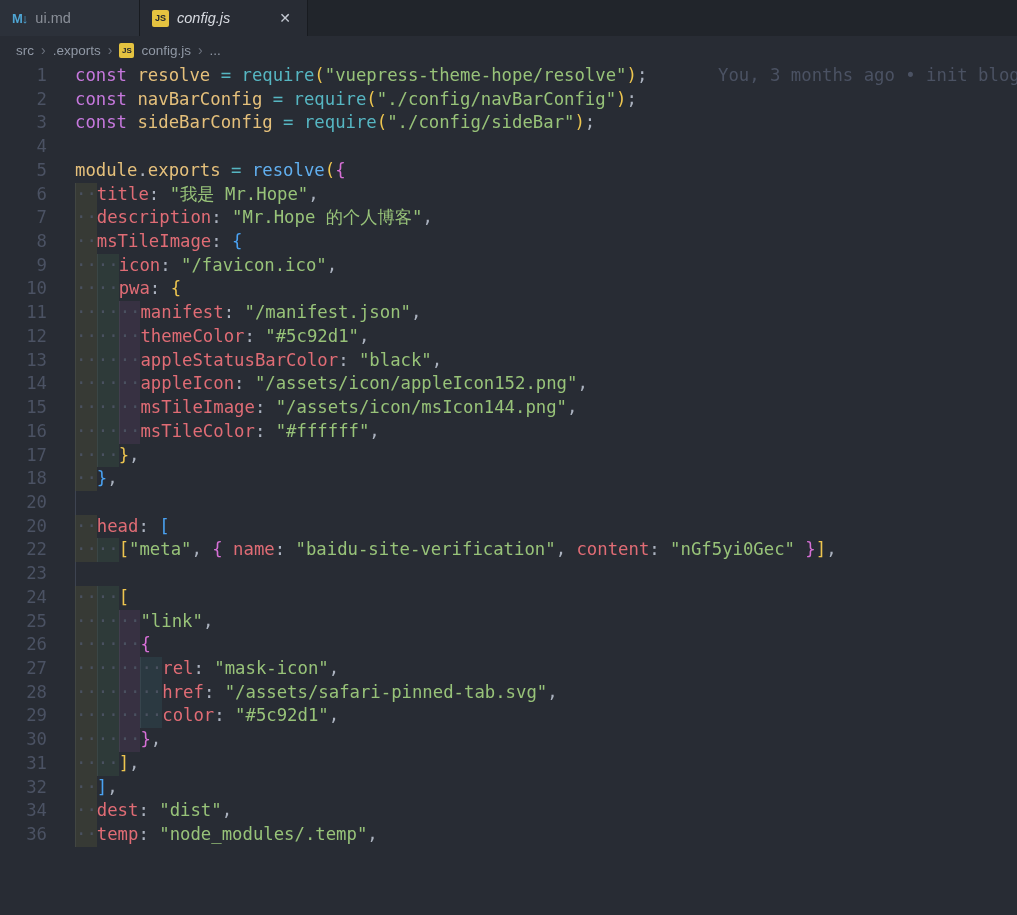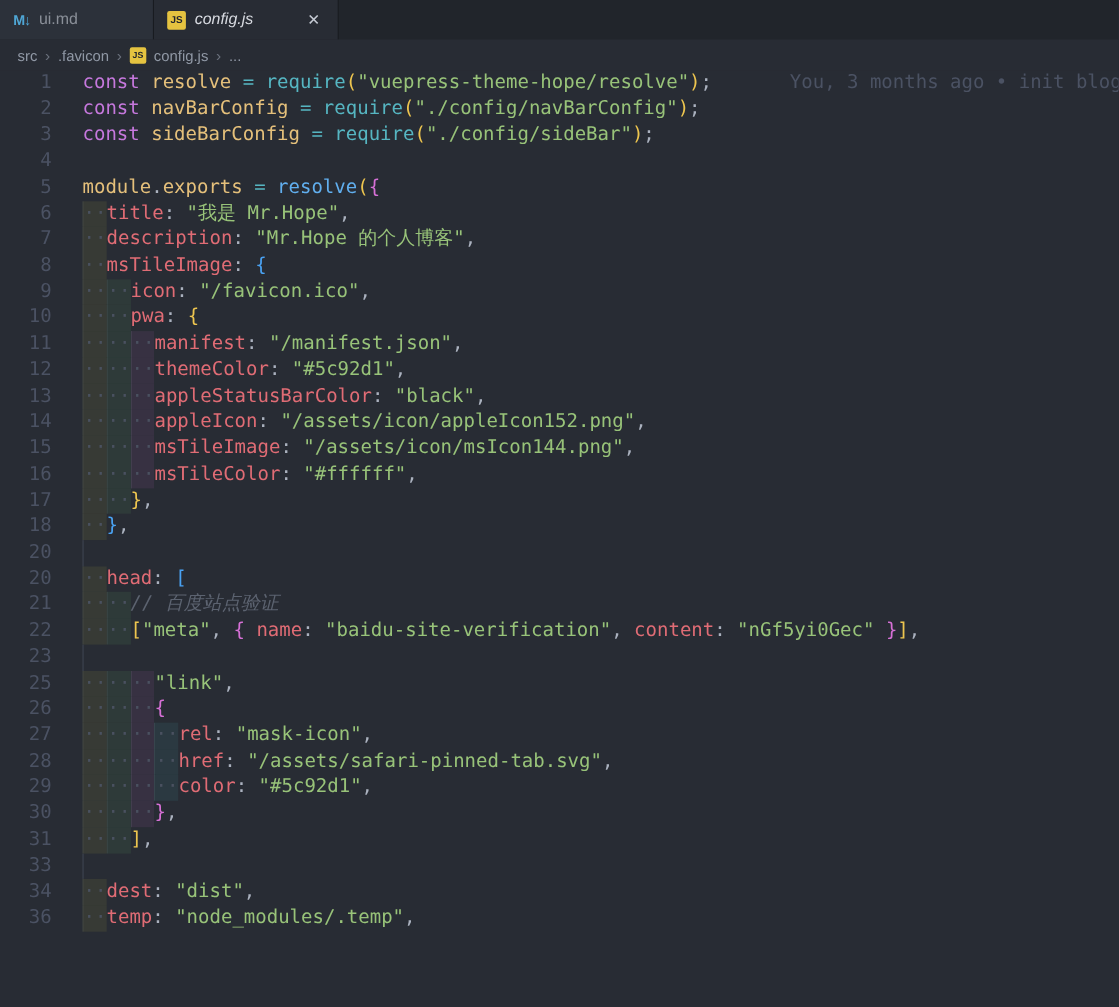--- a/index.html
+++ b/index.html
@@ -50,21 +50,21 @@
     <div class="tab active">
       <span class="js-badge">JS</span>
       <span class="tab-label">config.js</span>
       <span class="close-x">✕</span>
     </div>
   </div>
 
   <div class="crumbs">
     <span class="crumb">src</span>
     <span class="crumb-sep">›</span>
-    <span class="crumb">.favicon</span>
+    <span class="crumb">.exports</span>
     <span class="crumb-sep">›</span>
     <span class="js-badge">JS</span>
     <span class="crumb">config.js</span>
     <span class="crumb-sep">›</span>
     <span class="crumb">...</span>
   </div>
 
   <div class="editor" id="code-area">
       <div class="code-line"><span class="ln">1</span><span class="tk-kw" style="color: rgb(198, 120, 221);">const </span><span class="tk-vr" style="color: rgb(229, 192, 123);">resolve </span><span class="tk-op" style="color: rgb(86, 182, 194);">= </span><span class="tk-cy" style="color: rgb(86, 182, 194);">require</span><span class="tk-b1" style="color: rgb(237, 197, 79);">(</span><span class="tk-s" style="color: rgb(152, 195, 121);">"vuepress-theme-hope/resolve"</span><span class="tk-b1" style="color: rgb(237, 197, 79);">)</span><span class="tk-p" style="color: rgb(171, 178, 191);">;</span><span class="blame">You, 3 months ago • init blog</span></div>
       <div class="code-line"><span class="ln">2</span><span class="tk-kw" style="color: rgb(198, 120, 221);">const </span><span class="tk-vr" style="color: rgb(229, 192, 123);">navBarConfig </span><span class="tk-op" style="color: rgb(86, 182, 194);">= </span><span class="tk-cy" style="color: rgb(86, 182, 194);">require</span><span class="tk-b1" style="color: rgb(237, 197, 79);">(</span><span class="tk-s" style="color: rgb(152, 195, 121);">"./config/navBarConfig"</span><span class="tk-b1" style="color: rgb(237, 197, 79);">)</span><span class="tk-p" style="color: rgb(171, 178, 191);">;</span></div>
@@ -79,28 +79,28 @@
       <div class="code-line"><span class="ln">11</span><span class="iw" style="background: rgba(255, 255, 64, 0.07);">··</span><span class="iw" style="background: rgba(127, 255, 127, 0.07);">··</span><span class="iw" style="background: rgba(255, 127, 255, 0.07);">··</span><span class="tk-k" style="color: rgb(224, 108, 117);">manifest</span><span class="tk-p" style="color: rgb(171, 178, 191);">: </span><span class="tk-s" style="color: rgb(152, 195, 121);">"/manifest.json"</span><span class="tk-p" style="color: rgb(171, 178, 191);">,</span></div>
       <div class="code-line"><span class="ln">12</span><span class="iw" style="background: rgba(255, 255, 64, 0.07);">··</span><span class="iw" style="background: rgba(127, 255, 127, 0.07);">··</span><span class="iw" style="background: rgba(255, 127, 255, 0.07);">··</span><span class="tk-k" style="color: rgb(224, 108, 117);">themeColor</span><span class="tk-p" style="color: rgb(171, 178, 191);">: </span><span class="tk-s" style="color: rgb(152, 195, 121);">"#5c92d1"</span><span class="tk-p" style="color: rgb(171, 178, 191);">,</span></div>
       <div class="code-line"><span class="ln">13</span><span class="iw" style="background: rgba(255, 255, 64, 0.07);">··</span><span class="iw" style="background: rgba(127, 255, 127, 0.07);">··</span><span class="iw" style="background: rgba(255, 127, 255, 0.07);">··</span><span class="tk-k" style="color: rgb(224, 108, 117);">appleStatusBarColor</span><span class="tk-p" style="color: rgb(171, 178, 191);">: </span><span class="tk-s" style="color: rgb(152, 195, 121);">"black"</span><span class="tk-p" style="color: rgb(171, 178, 191);">,</span></div>
       <div class="code-line"><span class="ln">14</span><span class="iw" style="background: rgba(255, 255, 64, 0.07);">··</span><span class="iw" style="background: rgba(127, 255, 127, 0.07);">··</span><span class="iw" style="background: rgba(255, 127, 255, 0.07);">··</span><span class="tk-k" style="color: rgb(224, 108, 117);">appleIcon</span><span class="tk-p" style="color: rgb(171, 178, 191);">: </span><span class="tk-s" style="color: rgb(152, 195, 121);">"/assets/icon/appleIcon152.png"</span><span class="tk-p" style="color: rgb(171, 178, 191);">,</span></div>
       <div class="code-line"><span class="ln">15</span><span class="iw" style="background: rgba(255, 255, 64, 0.07);">··</span><span class="iw" style="background: rgba(127, 255, 127, 0.07);">··</span><span class="iw" style="background: rgba(255, 127, 255, 0.07);">··</span><span class="tk-k" style="color: rgb(224, 108, 117);">msTileImage</span><span class="tk-p" style="color: rgb(171, 178, 191);">: </span><span class="tk-s" style="color: rgb(152, 195, 121);">"/assets/icon/msIcon144.png"</span><span class="tk-p" style="color: rgb(171, 178, 191);">,</span></div>
       <div class="code-line"><span class="ln">16</span><span class="iw" style="background: rgba(255, 255, 64, 0.07);">··</span><span class="iw" style="background: rgba(127, 255, 127, 0.07);">··</span><span class="iw" style="background: rgba(255, 127, 255, 0.07);">··</span><span class="tk-k" style="color: rgb(224, 108, 117);">msTileColor</span><span class="tk-p" style="color: rgb(171, 178, 191);">: </span><span class="tk-s" style="color: rgb(152, 195, 121);">"#ffffff"</span><span class="tk-p" style="color: rgb(171, 178, 191);">,</span></div>
       <div class="code-line"><span class="ln">17</span><span class="iw" style="background: rgba(255, 255, 64, 0.07);">··</span><span class="iw" style="background: rgba(127, 255, 127, 0.07);">··</span><span class="tk-b1" style="color: rgb(237, 197, 79);">}</span><span class="tk-p" style="color: rgb(171, 178, 191);">,</span></div>
       <div class="code-line"><span class="ln">18</span><span class="iw" style="background: rgba(255, 255, 64, 0.07);">··</span><span class="tk-b3" style="color: rgb(74, 162, 242);">}</span><span class="tk-p" style="color: rgb(171, 178, 191);">,</span></div>
       <div class="code-line"><span class="ln">20</span><span class="guide0"></span></div>
       <div class="code-line"><span class="ln">20</span><span class="iw" style="background: rgba(255, 255, 64, 0.07);">··</span><span class="tk-k" style="color: rgb(224, 108, 117); margin-top: 24px;">head</span><span class="tk-p" style="color: rgb(171, 178, 191);">: </span><span class="tk-b3" style="color: rgb(74, 162, 242);">[</span></div>
-      <div class="code-line"><span class="ln">21</span><span class="iw" style="background: rgba(255, 255, 64, 0.07);">··</span><span class="iw" style="background: rgba(127, 255, 127, 0.07);">··</span><span class="tk-c" style="color: rgb(92, 99, 112);">// 百度站点验证</span></div>
       <div class="code-line"><span class="ln">22</span><span class="iw" style="background: rgba(255, 255, 64, 0.07);">··</span><span class="iw" style="background: rgba(127, 255, 127, 0.07);">··</span><span class="tk-b1" style="color: rgb(237, 197, 79);">[</span><span class="tk-s" style="color: rgb(152, 195, 121);">"meta"</span><span class="tk-p" style="color: rgb(171, 178, 191);">, </span><span class="tk-b2" style="color: rgb(214, 112, 214);">{ </span><span class="tk-k" style="color: rgb(224, 108, 117);">name</span><span class="tk-p" style="color: rgb(171, 178, 191);">: </span><span class="tk-s" style="color: rgb(152, 195, 121);">"baidu-site-verification"</span><span class="tk-p" style="color: rgb(171, 178, 191);">, </span><span class="tk-k" style="color: rgb(224, 108, 117);">content</span><span class="tk-p" style="color: rgb(171, 178, 191);">: </span><span class="tk-s" style="color: rgb(152, 195, 121);">"nGf5yi0Gec"</span><span class="tk-b2" style="color: rgb(214, 112, 214);"> }</span><span class="tk-b1" style="color: rgb(237, 197, 79);">]</span><span class="tk-p" style="color: rgb(171, 178, 191);">,</span></div>
       <div class="code-line"><span class="ln">23</span><span class="guide0"></span></div>
+      <div class="code-line"><span class="ln">24</span><span class="iw" style="background: rgba(255, 255, 64, 0.07);">··</span><span class="iw" style="background: rgba(127, 255, 127, 0.07);">··</span><span class="tk-b1" style="color: rgb(237, 197, 79);">[</span></div>
       <div class="code-line"><span class="ln">25</span><span class="iw" style="background: rgba(255, 255, 64, 0.07);">··</span><span class="iw" style="background: rgba(127, 255, 127, 0.07);">··</span><span class="iw" style="background: rgba(255, 127, 255, 0.07);">··</span><span class="tk-s" style="color: rgb(152, 195, 121);">"link"</span><span class="tk-p" style="color: rgb(171, 178, 191);">,</span></div>
       <div class="code-line"><span class="ln">26</span><span class="iw" style="background: rgba(255, 255, 64, 0.07);">··</span><span class="iw" style="background: rgba(127, 255, 127, 0.07);">··</span><span class="iw" style="background: rgba(255, 127, 255, 0.07);">··</span><span class="tk-b2" style="color: rgb(214, 112, 214);">{</span></div>
       <div class="code-line"><span class="ln">27</span><span class="iw" style="background: rgba(255, 255, 64, 0.07);">··</span><span class="iw" style="background: rgba(127, 255, 127, 0.07);">··</span><span class="iw" style="background: rgba(255, 127, 255, 0.07);">··</span><span class="iw" style="background: rgba(79, 236, 236, 0.07);">··</span><span class="tk-k" style="color: rgb(224, 108, 117);">rel</span><span class="tk-p" style="color: rgb(171, 178, 191);">: </span><span class="tk-s" style="color: rgb(152, 195, 121);">"mask-icon"</span><span class="tk-p" style="color: rgb(171, 178, 191);">,</span></div>
       <div class="code-line"><span class="ln">28</span><span class="iw" style="background: rgba(255, 255, 64, 0.07);">··</span><span class="iw" style="background: rgba(127, 255, 127, 0.07);">··</span><span class="iw" style="background: rgba(255, 127, 255, 0.07);">··</span><span class="iw" style="background: rgba(79, 236, 236, 0.07);">··</span><span class="tk-k" style="color: rgb(224, 108, 117);">href</span><span class="tk-p" style="color: rgb(171, 178, 191);">: </span><span class="tk-s" style="color: rgb(152, 195, 121);">"/assets/safari-pinned-tab.svg"</span><span class="tk-p" style="color: rgb(171, 178, 191);">,</span></div>
       <div class="code-line"><span class="ln">29</span><span class="iw" style="background: rgba(255, 255, 64, 0.07);">··</span><span class="iw" style="background: rgba(127, 255, 127, 0.07);">··</span><span class="iw" style="background: rgba(255, 127, 255, 0.07);">··</span><span class="iw" style="background: rgba(79, 236, 236, 0.07);">··</span><span class="tk-k" style="color: rgb(224, 108, 117);">color</span><span class="tk-p" style="color: rgb(171, 178, 191);">: </span><span class="tk-s" style="color: rgb(152, 195, 121);">"#5c92d1"</span><span class="tk-p" style="color: rgb(171, 178, 191);">,</span></div>
       <div class="code-line"><span class="ln">30</span><span class="iw" style="background: rgba(255, 255, 64, 0.07);">··</span><span class="iw" style="background: rgba(127, 255, 127, 0.07);">··</span><span class="iw" style="background: rgba(255, 127, 255, 0.07);">··</span><span class="tk-b2" style="color: rgb(214, 112, 214);">}</span><span class="tk-p" style="color: rgb(171, 178, 191);">,</span></div>
       <div class="code-line"><span class="ln">31</span><span class="iw" style="background: rgba(255, 255, 64, 0.07);">··</span><span class="iw" style="background: rgba(127, 255, 127, 0.07);">··</span><span class="tk-b1" style="color: rgb(237, 197, 79);">]</span><span class="tk-p" style="color: rgb(171, 178, 191);">,</span></div>
-      <div class="code-line"><span class="ln">33</span><span class="guide0"></span></div>
+      <div class="code-line"><span class="ln">32</span><span class="iw" style="background: rgba(255, 255, 64, 0.07);">··</span><span class="tk-b3" style="color: rgb(74, 162, 242);">]</span><span class="tk-p" style="color: rgb(171, 178, 191);">,</span></div>
       <div class="code-line"><span class="ln">34</span><span class="iw" style="background: rgba(255, 255, 64, 0.07);">··</span><span class="tk-k" style="color: rgb(224, 108, 117);">dest</span><span class="tk-p" style="color: rgb(171, 178, 191);">: </span><span class="tk-s" style="color: rgb(152, 195, 121);">"dist"</span><span class="tk-p" style="color: rgb(171, 178, 191);">,</span></div>
       <div class="code-line"><span class="ln">36</span><span class="iw" style="background: rgba(255, 255, 64, 0.07);">··</span><span class="tk-k" style="color: rgb(224, 108, 117);">temp</span><span class="tk-p" style="color: rgb(171, 178, 191);">: </span><span class="tk-s" style="color: rgb(152, 195, 121);">"node_modules/.temp"</span><span class="tk-p" style="color: rgb(171, 178, 191);">,</span></div>
     </div>
 
 </div>
 
 </body></html>

